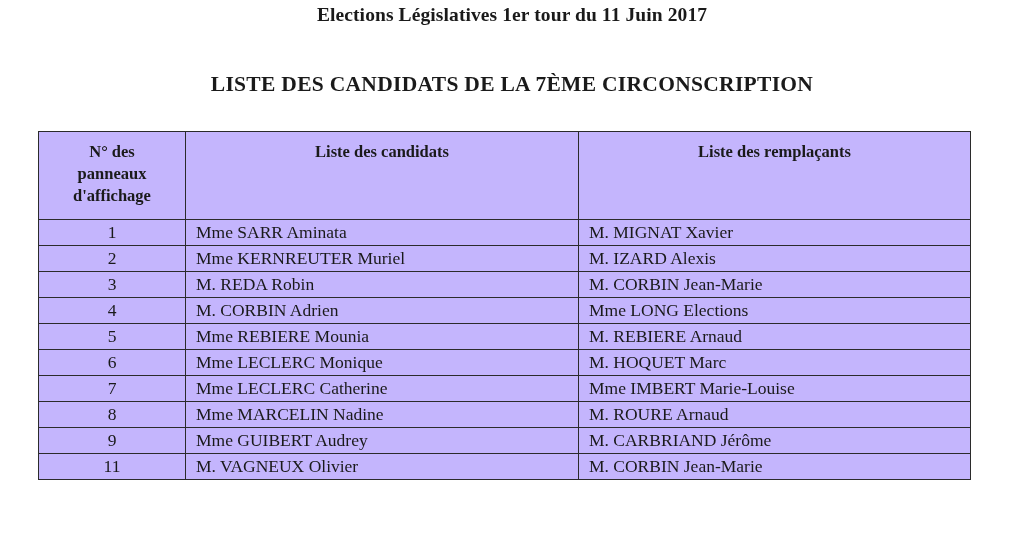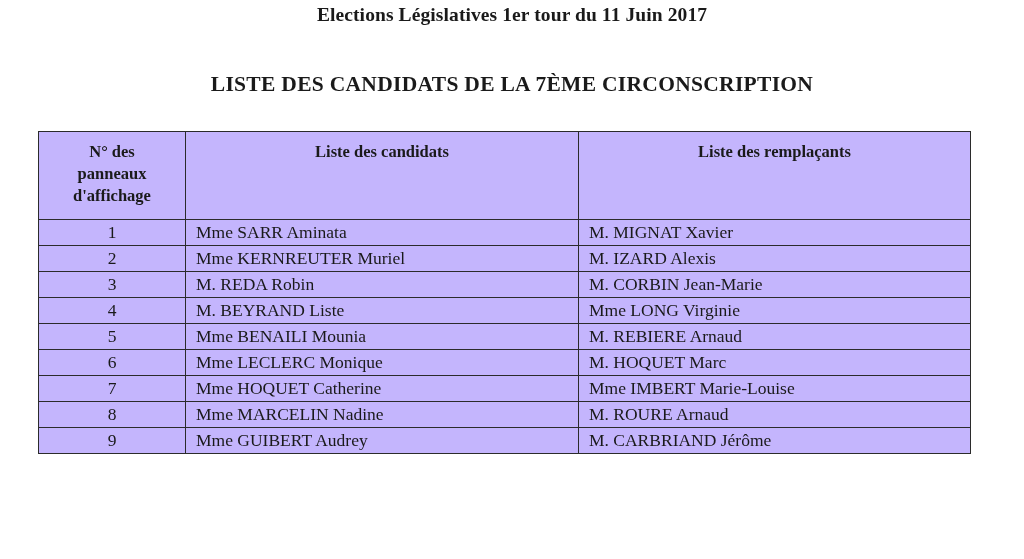--- a/index.html
+++ b/index.html
@@ -146,45 +146,50 @@
             <td class="name-cell">Mme KERNREUTER Muriel</td>
             <td class="name-cell">M. IZARD Alexis</td>
           </tr>
           <tr>
             <td class="num-cell">3</td>
             <td class="name-cell">M. REDA Robin</td>
             <td class="name-cell">M. CORBIN Jean-Marie</td>
           </tr>
           <tr>
             <td class="num-cell">4</td>
-            <td class="name-cell">M. BEYRAND Liste</td>
-            <td class="name-cell">Mme LONG Virginie</td>
+            <td class="name-cell">M. CORBIN Adrien</td>
+            <td class="name-cell">Mme LONG Elections</td>
           </tr>
           <tr>
             <td class="num-cell">5</td>
-            <td class="name-cell">Mme BENAILI Mounia</td>
+            <td class="name-cell">Mme REBIERE Mounia</td>
             <td class="name-cell">M. REBIERE Arnaud</td>
           </tr>
           <tr>
             <td class="num-cell">6</td>
             <td class="name-cell">Mme LECLERC Monique</td>
             <td class="name-cell">M. HOQUET Marc</td>
           </tr>
           <tr>
             <td class="num-cell">7</td>
-            <td class="name-cell">Mme HOQUET Catherine</td>
+            <td class="name-cell">Mme LECLERC Catherine</td>
             <td class="name-cell">Mme IMBERT Marie-Louise</td>
           </tr>
           <tr>
             <td class="num-cell">8</td>
             <td class="name-cell">Mme MARCELIN Nadine</td>
             <td class="name-cell">M. ROURE Arnaud</td>
           </tr>
           <tr>
             <td class="num-cell">9</td>
             <td class="name-cell">Mme GUIBERT Audrey</td>
             <td class="name-cell">M. CARBRIAND Jérôme</td>
           </tr>
+          <tr>
+            <td class="num-cell">11</td>
+            <td class="name-cell">M. VAGNEUX Olivier</td>
+            <td class="name-cell">M. CORBIN Jean-Marie</td>
+          </tr>
         </tbody>
     </table>
   </div>
 
 </div>
 
 </body></html>

